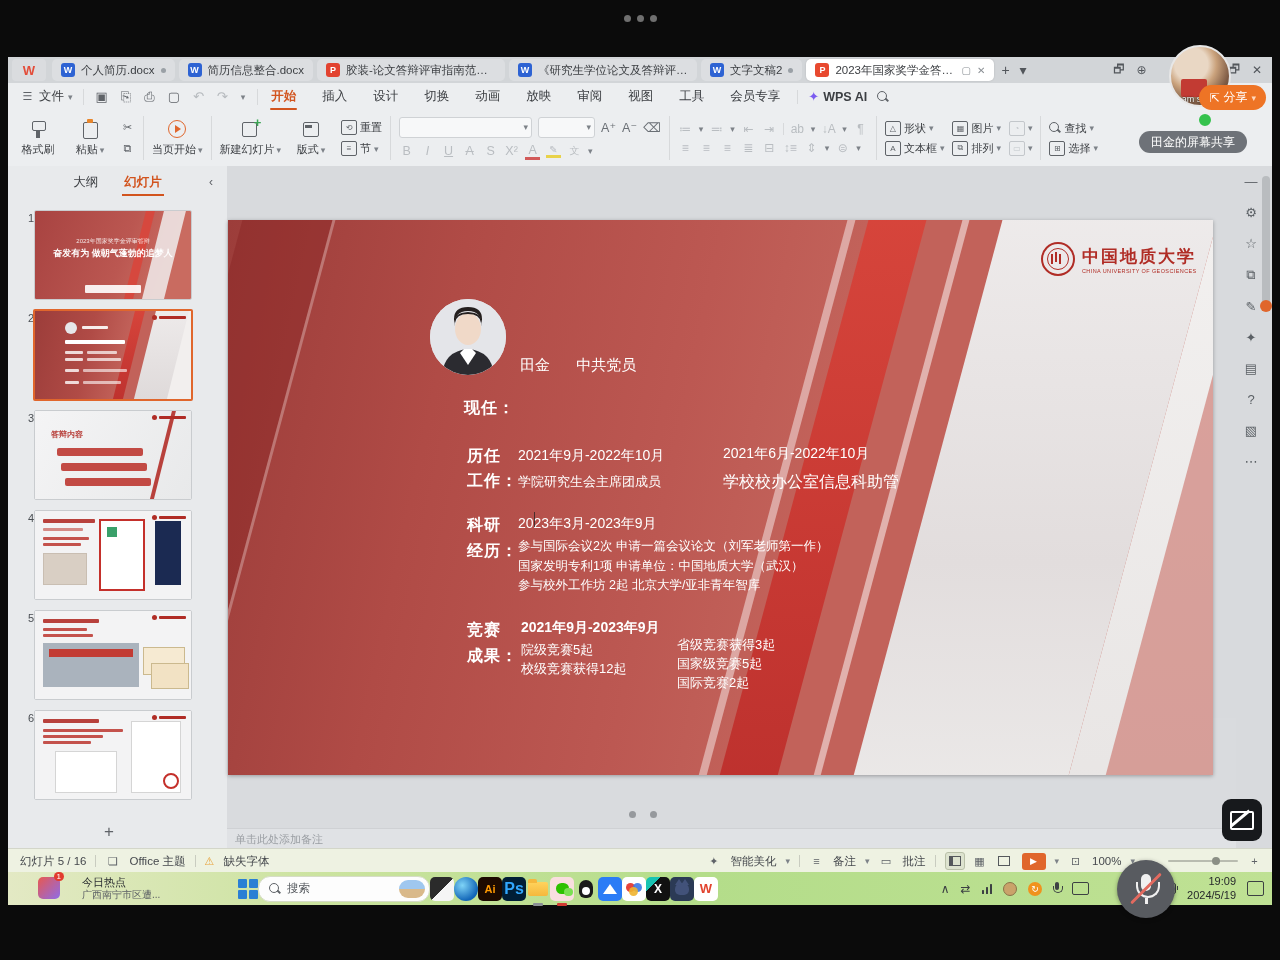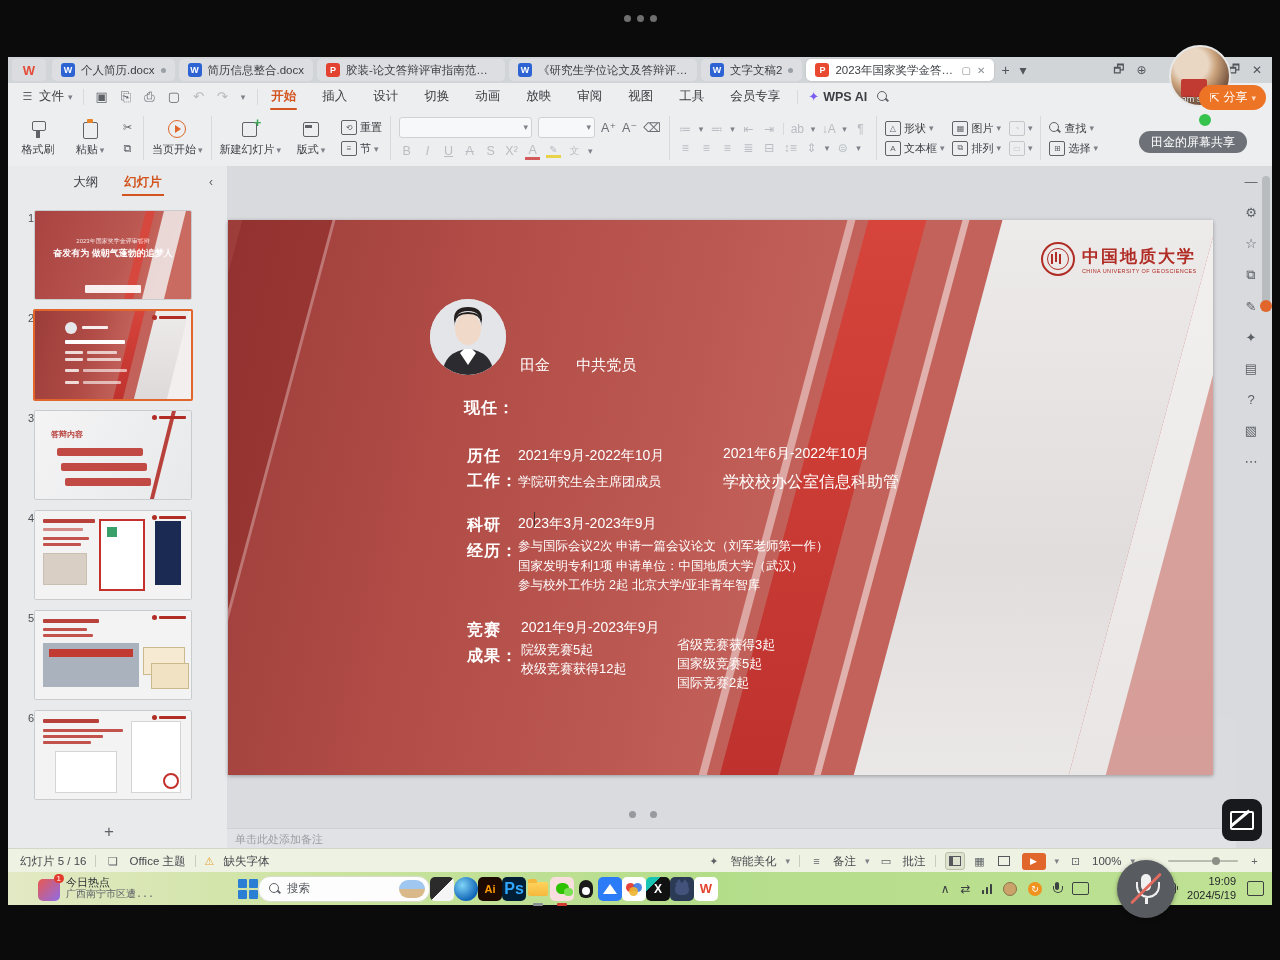--- a/index.html
+++ b/index.html
@@ -142,26 +142,26 @@
   .vico{width:18px;height:16px;border-radius:3px;display:flex;align-items:center;justify-content:center;}
   .vico.on{background:#dde3cf;border:1px solid #b9c0a8;}
   .vglyph{width:10px;height:8px;border:1.2px solid #55585c;}
   .vglyph.split:before{content:"";display:block;width:3px;height:8px;background:#55585c;}
   .playbtn{width:24px;height:17px;background:#e0662c;border-radius:3px;color:#fff;font-size:9px;display:flex;align-items:center;justify-content:center;}
   .slider{display:flex;align-items:center;gap:5px;}
   .slider .track{width:70px;height:2px;background:#b9bcb0;position:relative;border-radius:1px;}
   .slider .knob{position:absolute;left:44px;top:-3px;width:8px;height:8px;border-radius:50%;background:#8b8f85;}
   
   .taskbar{position:absolute;left:0;top:815px;width:1264px;height:33px;background:linear-gradient(90deg,#e3e9c4 0%,#cbe39f 25%,#b4dd8a 55%,#bfe194 100%);display:flex;align-items:center;}
-  .widget{display:flex;align-items:flex-end;gap:6px;padding-left:30px;width:200px;}
+  .widget{display:flex;align-items:center;gap:22px;padding-left:30px;width:200px;}
   .w-ic{position:relative;width:22px;height:22px;border-radius:5px;background:linear-gradient(135deg,#e8584f,#8e6ce8);}
   .w-ic:after{content:"1";position:absolute;right:-4px;top:-5px;background:#e23b2e;color:#fff;border-radius:7px;font-size:8px;padding:0 3px;}
   .w-tx{display:flex;flex-direction:column;line-height:1.15;}
   .w-t1{font-size:11px;color:#2c2f33;}
-  .w-t2{font-size:10px;color:#5c6065;font-family:Liberation Mono, monospace;}
+  .w-t2{font-size:10px;color:#5c6065;}
   .tb-center{display:flex;align-items:center;}
   .start{width:20px;height:20px;display:grid;grid-template-columns:9px 9px;grid-template-rows:9px 9px;gap:2px;}
   .start i{background:#2a7fd4;border-radius:1px;}
   .searchbox{display:flex;align-items:center;gap:6px;width:156px;height:24px;background:#fdfdfd;border-radius:12px;padding:0 4px 0 10px;border:1px solid #d6dcc7;}
   .searchbox .ph{font-size:11.5px;color:#55595e;flex:1;}
   .searchbox .pic{width:26px;height:18px;border-radius:9px;background:linear-gradient(180deg,#9fc7ef 0 50%,#d9b98a 50% 100%);}
   .appic{width:24px;height:24px;border-radius:5px;position:relative;display:flex;align-items:center;justify-content:center;font-weight:bold;}
   .under{position:absolute;bottom:-5px;left:7px;width:10px;height:2.5px;border-radius:1px;background:#8a8f94;}
   .tb-tray{margin-left:auto;display:flex;align-items:center;gap:11px;padding-right:8px;color:#3c4043;font-size:12px;}
   .bars{display:flex;align-items:flex-end;gap:1.5px;}
@@ -625,21 +625,21 @@
             <div class="slide-text sec-label" style="left:239px;top:295px;">科研</div>
             <div class="slide-text sec-label" style="left:239px;top:321px;">经历：</div>
             <div class="slide-text s-date" style="left:290px;top:295px;">2023年3月-2023年9月</div>
             <div class="text-cursor"></div>
             <div class="slide-text s-body" style="left:290px;top:318px;">参与国际会议2次  申请一篇会议论文（刘军老师第一作）</div>
             <div class="slide-text s-body" style="left:290px;top:338px;">国家发明专利1项  申请单位：中国地质大学（武汉）</div>
             <div class="slide-text s-body" style="left:290px;top:357px;">参与校外工作坊 2起  北京大学/亚非青年智库</div>
 
             <div class="slide-text sec-label" style="left:239px;top:400px;">竞赛</div>
             <div class="slide-text sec-label" style="left:239px;top:426px;">成果：</div>
-            <div class="slide-text s-date" style="left:293px;top:399px;">2021年9月-2023年9月</div>
+            <div class="slide-text s-date" style="left:293px;top:399px;font-weight:bold;">2021年9月-2023年9月</div>
             <div class="slide-text s-body" style="left:293px;top:421px;font-size:13px;">院级竞赛5起</div>
             <div class="slide-text s-body" style="left:293px;top:440px;font-size:13px;">校级竞赛获得12起</div>
             <div class="slide-text s-body" style="left:449px;top:416px;font-size:13px;">省级竞赛获得3起</div>
             <div class="slide-text s-body" style="left:449px;top:435px;font-size:13px;">国家级竞赛5起</div>
             <div class="slide-text s-body" style="left:449px;top:454px;font-size:13px;">国际竞赛2起</div>
           </div>
 
           <div class="pagedots">
               <i></i>
               <i></i>

